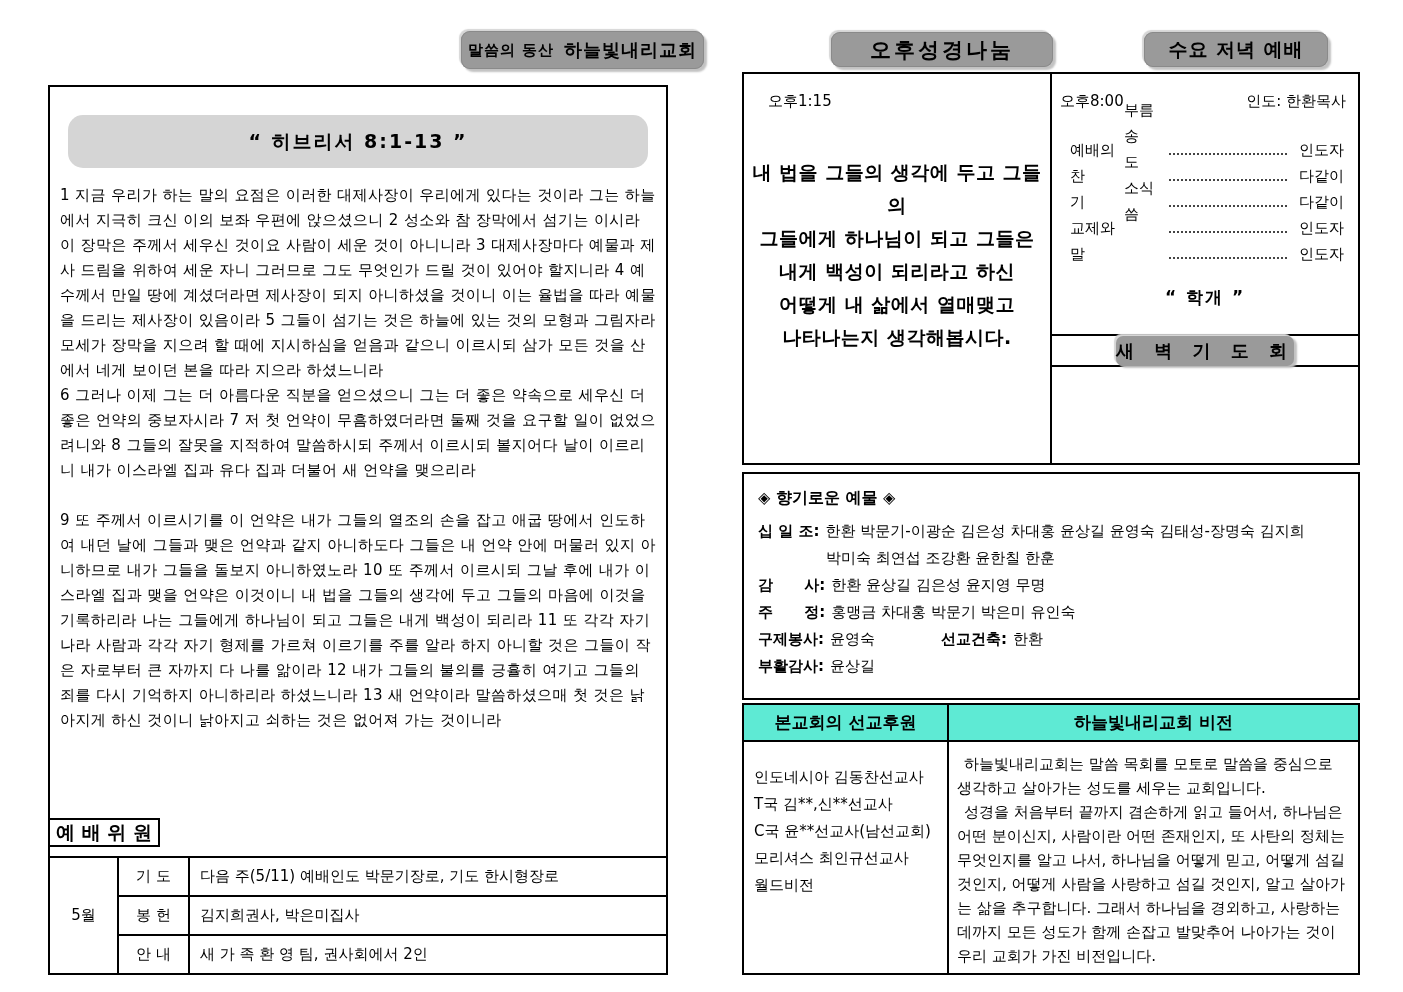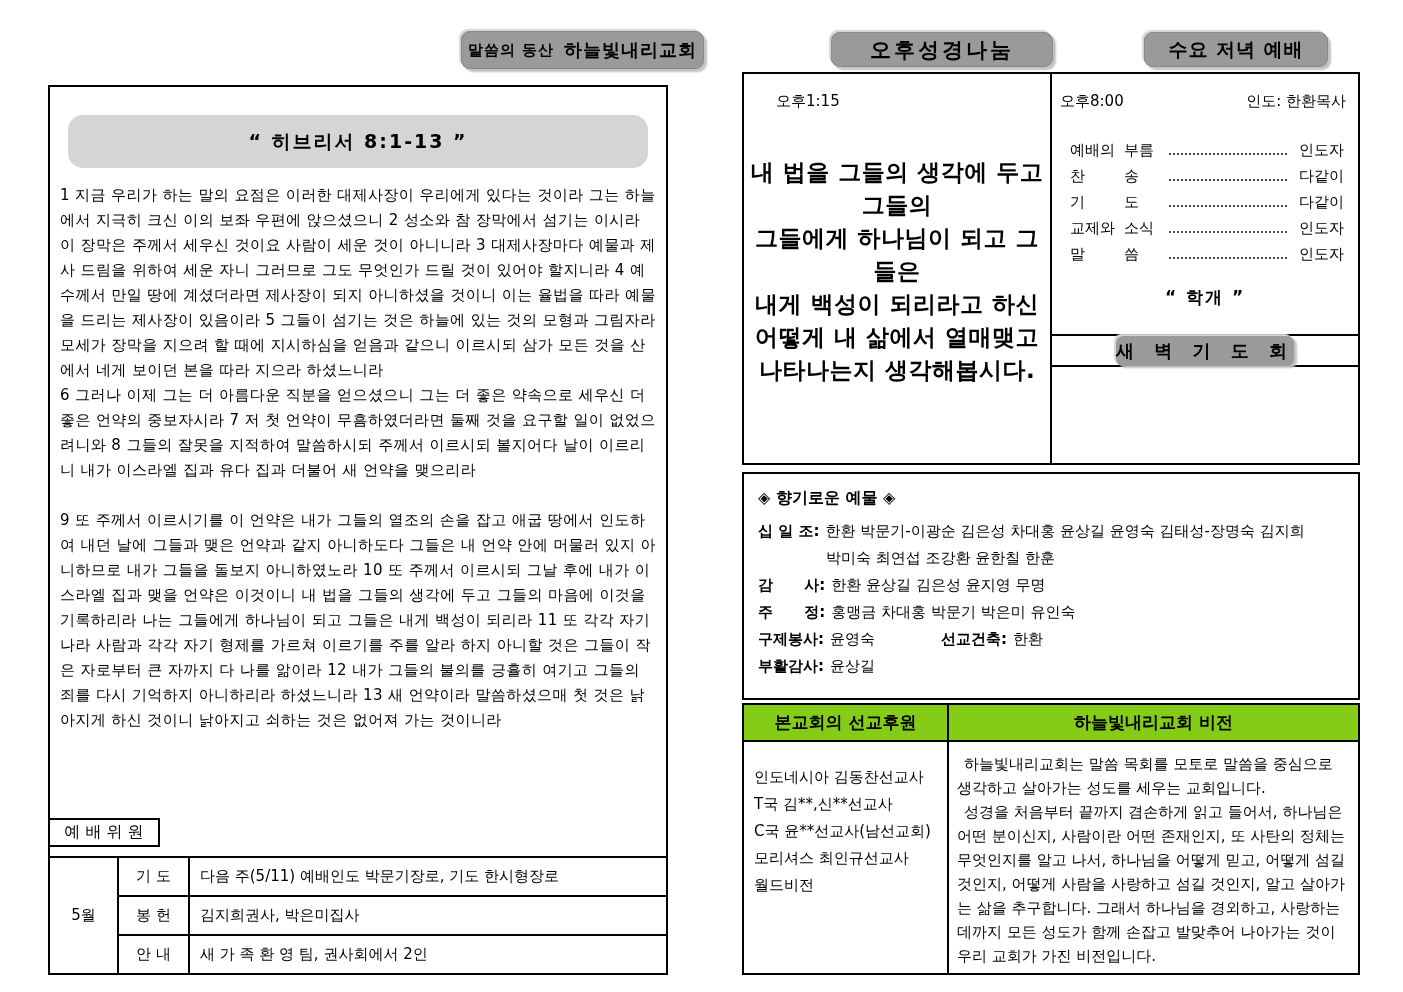--- a/index.html
+++ b/index.html
@@ -37,54 +37,54 @@
     margin:15px 8px 0 10px; font-size:15px; line-height:25px; letter-spacing:0.4px;
     height:628px; overflow:hidden;
   }
   .scripture-body p { margin:0; }
   .scripture-body p.gap { margin-top:25px; }
 
   .committee-label {
     position:absolute; left:-2px; top:731px; width:112px; height:29px;
     border:2px solid #000; background:#fff;
     display:flex; align-items:center; justify-content:center;
-    font-size:16px; font-weight:normal;text-align:right;
+    font-size:19px; font-weight:bold;text-align:right;
   }
   .committee-table {
     position:absolute; left:-2px; bottom:-2px; width:620px; height:119px;
     border-collapse:collapse;
   }
   .committee-table td {
     border:2px solid #000; font-size:15px; padding:8px;
   }
   .committee-table .c-month { width:69px; text-align:center; }
   .committee-table .c-label { width:71px; text-align:center; }
   .committee-table .c-value { padding-left:10px; }
 
   
   .right-table {
     position:absolute; left:742px; top:72px; width:618px; height:393px;
     border:2px solid #000; display:flex; background:#fff;
   }
   .cell-afternoon { width:308px; border-right:2px solid #000; position:relative; }
-  .aft-time { position:absolute; left:32px; top:18px; font-size:15px; }
+  .aft-time { position:absolute; left:24px; top:18px; font-size:15px; }
   .meditation {
     position:absolute; top:82px; left:2px; right:2px; text-align:center;
-    font-weight:bold; font-size:23px; line-height:33px; letter-spacing:0.5px;
+    font-weight:bold; font-size:19px; line-height:33px; letter-spacing:0.5px;
   }
   .cell-wednesday { flex:1; display:flex; flex-direction:column; }
   .wed-top { height:260px; position:relative; }
   .wed-time-row {
     position:absolute; left:8px; right:12px; top:18px;
     display:flex; justify-content:space-between; font-size:15px;
   }
   .order-list { position:absolute; top:60px; left:18px; right:14px; }
   .order-row { display:flex; align-items:flex-end; height:26px; font-size:15px; }
   .order-label { display:flex; width:94px; flex-shrink:0; }
-  .order-label .w1 { width:54px; }
+  .order-label .w1 { width:54px;margin-top:40px; }
   .order-dots { flex:1; border-bottom:2px dotted #444; margin:0 5px 5px 5px; }
   .order-who { width:52px; text-align:right; }
   .sermon-title {
     position:absolute; top:212px; left:0; right:0; text-align:center;
     font-weight:bold; font-size:17px; letter-spacing:2px;
   }
   .dawn-header {
     height:33px; border-top:2px solid #000; border-bottom:2px solid #000;
     display:flex; align-items:center; justify-content:center;
   }
@@ -107,21 +107,21 @@
   .off-label { font-weight:bold; white-space:pre; flex-shrink:0; }
   .off-value { margin-left:6px; }
   .off-cont { padding-left:68px; line-height:27px; }
   .off-gap { width:66px; flex-shrink:0; }
 
   
   .bottom-table {
     position:absolute; left:742px; top:703px; width:618px; height:272px;
     border:2px solid #000; display:flex; flex-direction:column; background:#fff;
   }
-  .bt-header { height:37px; display:flex; background:#84cc16; border-bottom:2px solid #000; }
+  .bt-header { height:37px; display:flex; background:#5eead4; border-bottom:2px solid #000; }
   .bt-h-left {
     width:205px; border-right:2px solid #000;
     display:flex; align-items:center; justify-content:center; font-weight:bold; font-size:17px;
   }
   .bt-h-right { flex:1; display:flex; align-items:center; justify-content:center; font-weight:bold; font-size:17px;border-radius:10px; }
   .bt-body { flex:1; display:flex; }
   .bt-left { width:205px; border-right:2px solid #000; padding:22px 6px 0 10px; font-size:15px; line-height:27px; }
   .bt-right { flex:1; padding:10px 8px 0 8px; font-size:15px; line-height:24px; word-break:break-all; }
   .bt-right p { margin:0; text-indent:7px; }
 </style>

